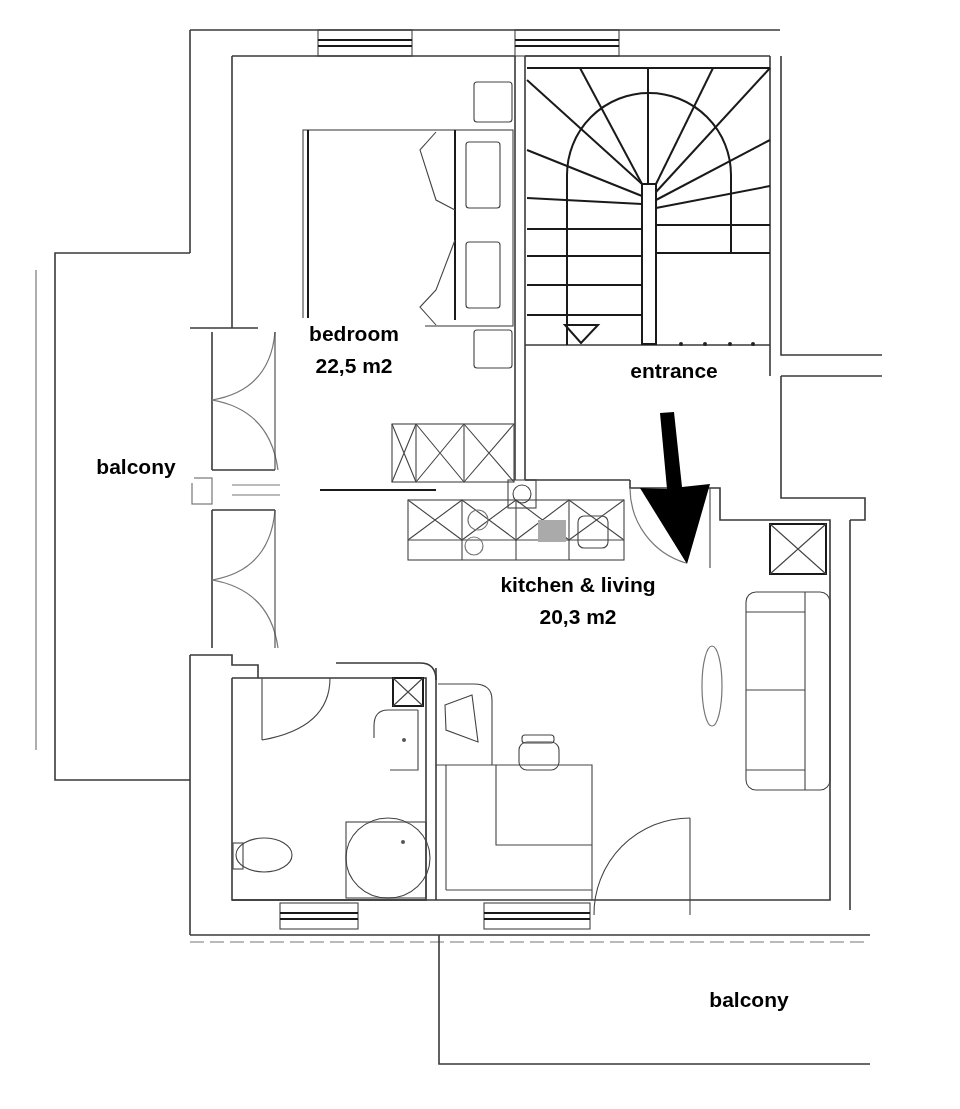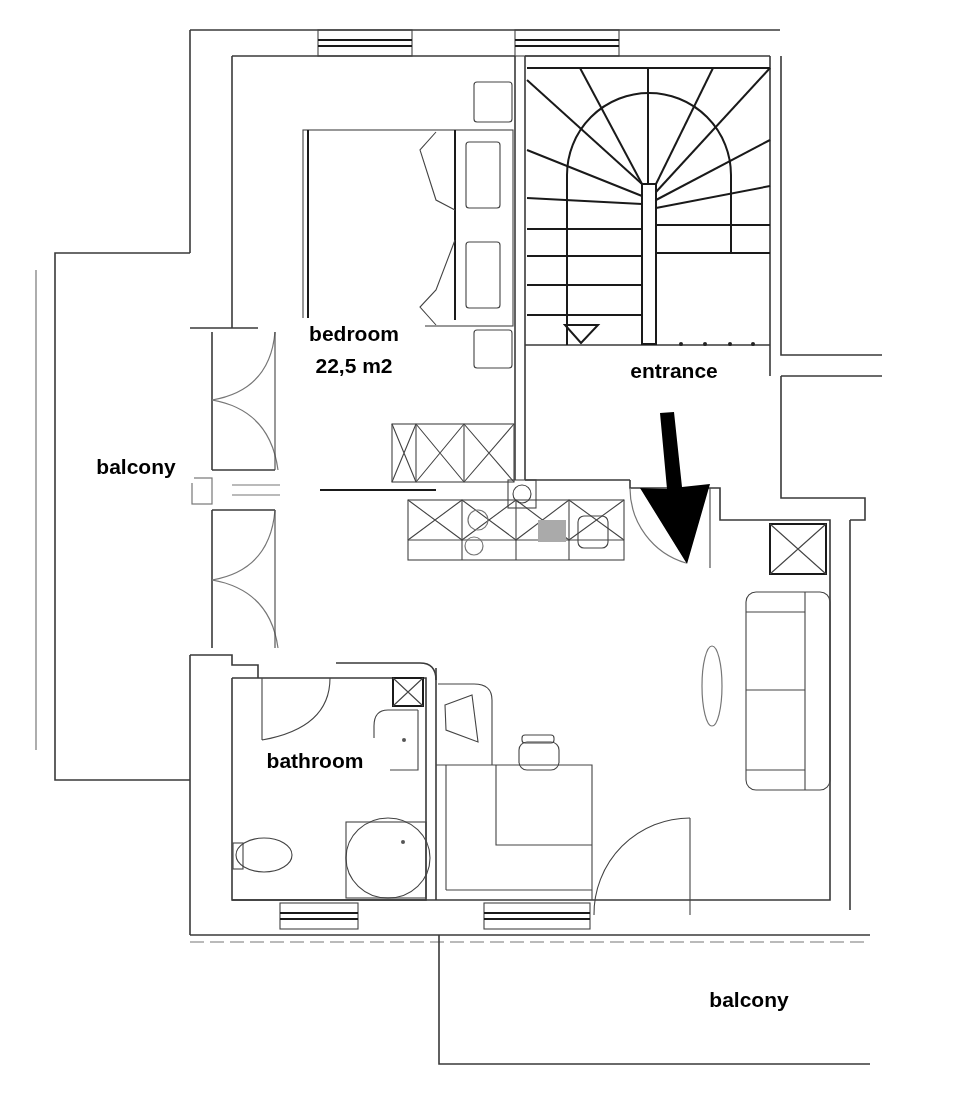--- a/index.html
+++ b/index.html
@@ -191,22 +191,23 @@
 </svg>
 
 <div class="lbl" style="left:283px; top:318px; width:142px;">
   <div>bedroom</div>
   <div>22,5 m2</div>
 </div>
 <div class="lbl" style="left:604px; top:355px; width:140px;">
   <div>entrance</div>
 </div>
 <div class="lbl" style="left:462px; top:569px; width:232px; background:transparent;">
+  <div>kitchen &amp; living</div>
+  <div>20,3 m2</div>
 </div>
 <div class="lbl" style="left:240px; top:745px; width:150px; background:transparent;">
-  <div>bathroom</div>
 </div>
 <div class="lbl" style="left:78px; top:451px; width:116px;">
   <div>balcony</div>
 </div>
 <div class="lbl" style="left:690px; top:984px; width:118px;">
   <div>balcony</div>
 </div>
 
 </body></html>

